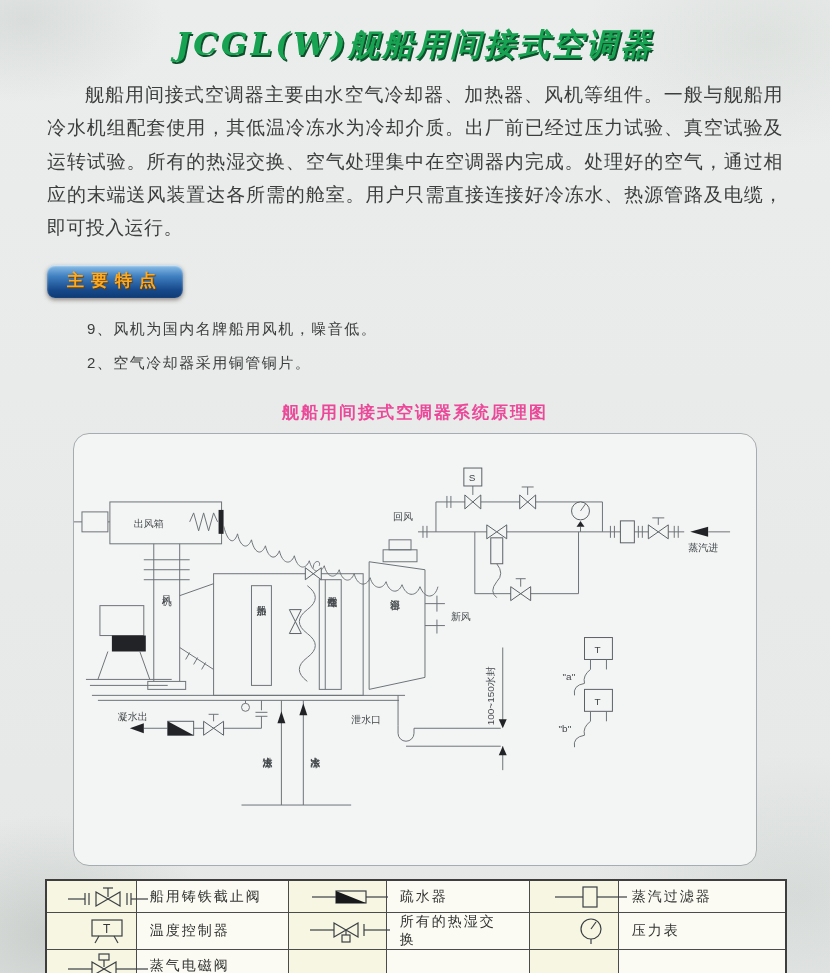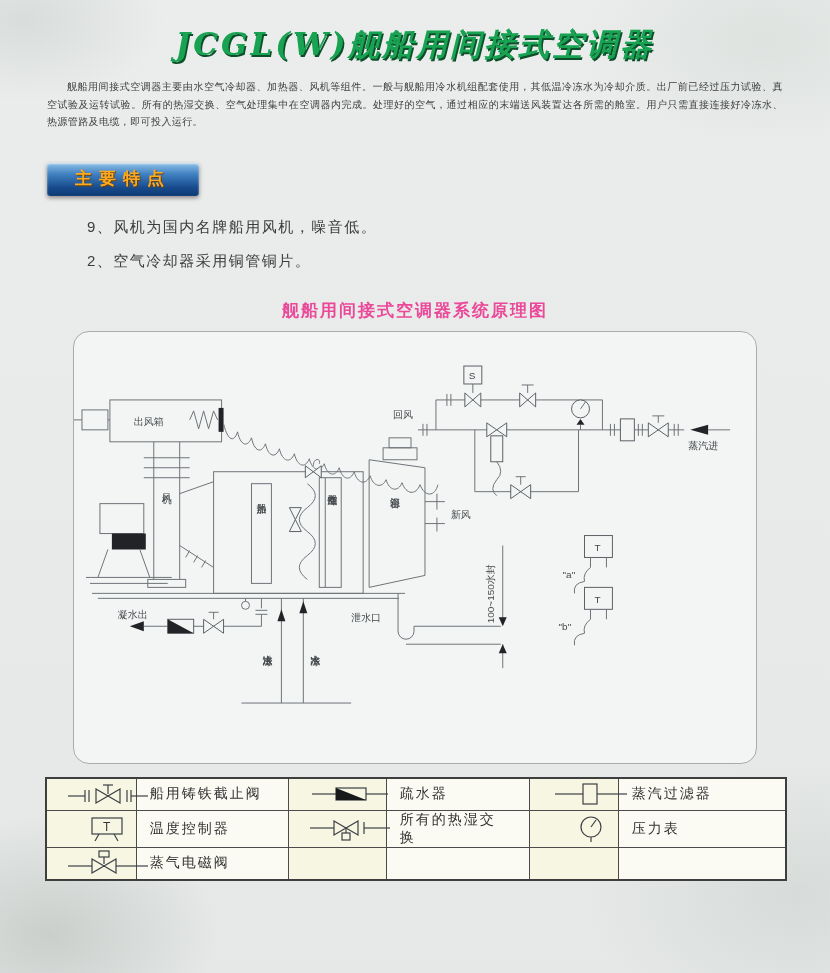--- a/index.html
+++ b/index.html
@@ -14,25 +14,25 @@
       linear-gradient(#eaedeb,#e5e8e6);
   }
   .page{padding:0 45px;}
   .doc-title{
     text-align:center;margin:24px 0 12px;
     font-family:"DejaVu Serif",serif;font-style:italic;font-weight:bold;
     font-size:31px;color:#17a352;letter-spacing:3px;
     text-shadow:1.5px 1.5px 0 #0d4f2a;
   }
   .intro{
-    font-size:10px;line-height:1.75;text-align:justify;text-indent:2em;
-    color:#3b3e3d;margin:4px 2px 16px;letter-spacing:.4px;
+    font-size:19px;line-height:1.75;text-align:justify;text-indent:2em;
+    color:#3b3e3d;margin:4px 2px 5px;letter-spacing:.4px;
   }
   .badge{
-    display:inline-block;margin:16px 0 0 2px;padding:4px 28px 6px;border-radius:3px;
+    display:inline-block;margin:16px 0 0 2px;padding:4px 20px 6px;border-radius:8px;
     background:linear-gradient(180deg,#8cc0e8 0%,#3f7fc0 35%,#174a8c 75%,#0e3a73 100%);
     box-shadow:0 2px 4px rgba(60,40,40,.5), inset 0 1px 2px rgba(255,255,255,.75);
     color:#ffaa1e;font-size:17px;font-weight:bold;letter-spacing:7px;
     text-shadow:1px 1px 1px #6b3c00;
   }
   .features{list-style:none;margin:22px 0 0 42px;padding:0;}
   .features li{font-size:15px;margin:15px 0;letter-spacing:1.5px;color:#3b3e3d;}
   .diagram-title{
     text-align:center;font-size:17px;font-weight:bold;color:#ec4899;
     margin:28px 0 9px;letter-spacing:2px;

